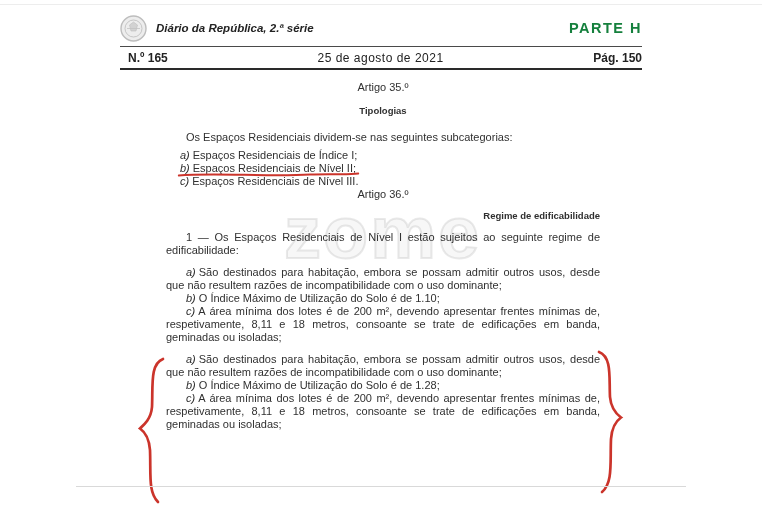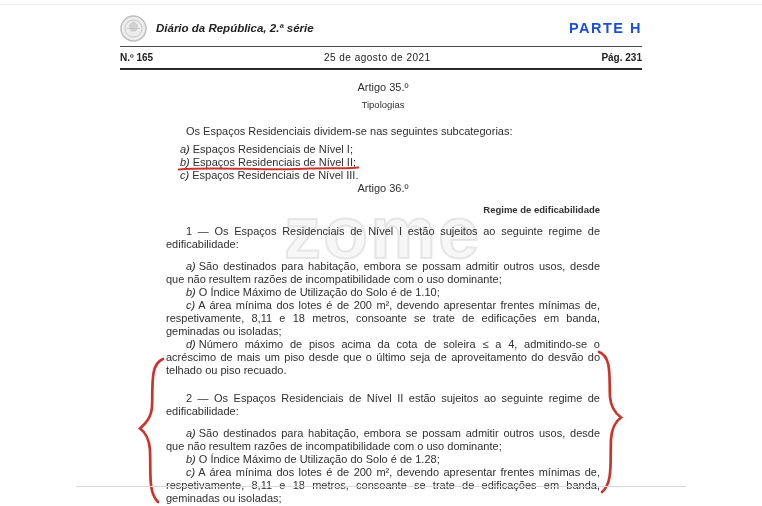--- a/index.html
+++ b/index.html
@@ -10,32 +10,32 @@
   }
   .page{position:relative;width:762px;height:374px;background:#fff;}
   .top-edge{position:absolute;top:4px;left:0;width:762px;height:1px;background:#ededed;}
   .bottom-edge{position:absolute;top:486px;left:76px;width:610px;height:1px;background:#d9d9d9;}
 
   
   .header{position:absolute;left:120px;top:12px;width:522px;}
   .header-row1{display:flex;align-items:center;height:32px;}
   .emblem{width:27px;height:27px;margin-right:9px;flex:0 0 auto;}
   .gazette-title{font-weight:bold;font-style:italic;font-size:11.5px;color:#222;}
-  .part-label{margin-left:auto;font-weight:bold;font-size:14.5px;letter-spacing:1.5px;color:#1d4ed8;}
+  .part-label{margin-left:auto;font-weight:bold;font-size:14.5px;letter-spacing:1.5px;color:#15803d;}
   .rule-thin{height:1px;background:#4a4a4a;margin-top:2px;}
-  .header-row2{display:flex;align-items:center;height:21px;font-size:10px;color:#222;}
+  .header-row2{display:flex;align-items:center;height:21px;font-size:12px;color:#222;margin-left:8px;}
   .issue-number{font-weight:bold;}
   .issue-date{margin:0 auto;letter-spacing:0.5px;}
   .page-number{font-weight:bold;}
   .rule-thick{height:2px;background:#2a2a2a;}
 
   
   .content{position:absolute;left:166px;top:78px;width:434px;font-size:11px;line-height:13px;color:#303030;}
   .art-number{text-align:center;margin-top:3px;}
-  .art-title{text-align:center;font-weight:normal;font-size:9.5px;margin-top:4px;}
+  .art-title{text-align:center;font-weight:bold;font-size:9.5px;margin-top:10px;}
   .intro-35{margin-top:14px;text-indent:20px;}
   .a35-list{margin-top:5px;margin-left:14px;}
   .a35-item{line-height:13px;white-space:nowrap;}
   .marker{font-style:italic;margin-right:3px;}
   .art36-number{text-align:center;margin-top:0;}
   .art36-title{text-align:right;font-weight:bold;font-size:9.5px;margin-top:8px;}
   .clause-intro{margin-top:9px;text-indent:20px;text-align:justify;}
   .clause-items{margin-top:9px;}
   .clause-item{margin:0;text-indent:20px;text-align:justify;}
 
@@ -71,36 +71,36 @@
         <path d="M13.5 7 L17.5 10 L16 16 L11 16 L9.5 10 Z" fill="#d2d2d2" stroke="#bdbdbd" stroke-width="0.6"></path>
         <line x1="7" y1="13.5" x2="20" y2="13.5" stroke="#c2c2c2" stroke-width="0.8"></line>
       </svg>
       <span class="gazette-title">Diário da República, 2.ª série</span>
       <span class="part-label">PARTE H</span>
     </div>
     <div class="rule-thin"></div>
     <div class="header-row2">
       <span class="issue-number">N.º 165</span>
       <span class="issue-date">25 de agosto de 2021</span>
-      <span class="page-number">Pág. 231</span>
+      <span class="page-number">Pág. 150</span>
     </div>
     <div class="rule-thick"></div>
   </div>
 
   <div class="watermark">zome</div>
 
   <div class="content">
 
     <div class="art-number">Artigo 35.º</div>
     <div class="art-title">Tipologias</div>
     <div class="intro-35">Os Espaços Residenciais dividem-se nas seguintes subcategorias:</div>
 
     <div class="a35-list">
       <div class="a35-item">
-        <span class="marker">a)</span><span>Espaços Residenciais de Nível I;</span>
+        <span class="marker">a)</span><span>Espaços Residenciais de Índice I;</span>
       </div>
       <div class="a35-item">
         <span class="uwrap red">
           <span class="marker" style="color:#303030">b)</span><span style="color:#303030">Espaços Residenciais de Nível II;</span>
           <svg class="uline" viewBox="0 0 220 9" preserveAspectRatio="none">
             <path d="M2,5.5 C45,2.5 110,7 160,4.5 C185,3.5 205,5 218,3.5" fill="none" stroke="currentColor" stroke-width="2" stroke-linecap="round"></path>
           </svg>
         </span>
       </div>
       <div class="a35-item">
@@ -109,24 +109,22 @@
     </div>
 
     <div class="art36-number">Artigo 36.º</div>
     <div class="art36-title">Regime de edificabilidade</div>
 
     <div class="clause-intro">1 — Os Espaços Residenciais de Nível I estão sujeitos ao seguinte regime de edificabilidade:</div>
     <div class="clause-items">
       <p class="clause-item"><span class="marker">a)</span><span>São destinados para habitação, embora se possam admitir outros usos, desde que não resultem razões de incompatibilidade com o uso dominante;</span></p>
       <p class="clause-item"><span class="marker">b)</span><span>O Índice Máximo de Utilização do Solo é de 1.10;</span></p>
       <p class="clause-item"><span class="marker">c)</span><span>A área mínima dos lotes é de 200 m², devendo apresentar frentes mínimas de, respetivamente, 8,11 e 18 metros, consoante se trate de edificações em banda, geminadas ou isoladas;</span></p>
-      <p class="clause-item"><span class="marker">d)</span><span>Número máximo de pisos acima da cota de soleira ≤ a 4, admitindo-se o acréscimo de mais um piso desde que o último seja de aproveitamento do desvão do telhado ou piso recuado.</span></p>
     </div>
 
-    <div class="clause-intro" style="margin-top:15px">2 — Os Espaços Residenciais de Nível II estão sujeitos ao seguinte regime de edificabilidade:</div>
     <div class="clause-items">
       <p class="clause-item"><span class="marker">a)</span><span>São destinados para habitação, embora se possam admitir outros usos, desde que não resultem razões de incompatibilidade com o uso dominante;</span></p>
       <p class="clause-item"><span class="marker">b)</span><span>O Índice Máximo de Utilização do Solo é de 1.28;</span></p>
       <p class="clause-item"><span class="marker">c)</span><span>A área mínima dos lotes é de 200 m², devendo apresentar frentes mínimas de, respetivamente, 8,11 e 18 metros, consoante se trate de edificações em banda, geminadas ou isoladas;</span></p>
 
     </div>
   </div>
 
   <svg class="brace brace-left red" viewBox="0 0 34 150">
     <path d="M28,4 C15,9 18,30 17,52 C16,64 9,70 5,73.5 C10,77 14,82 15,95 C16,119 13,137 23,147" fill="none" stroke="currentColor" stroke-width="2.7" stroke-linecap="round"></path>

